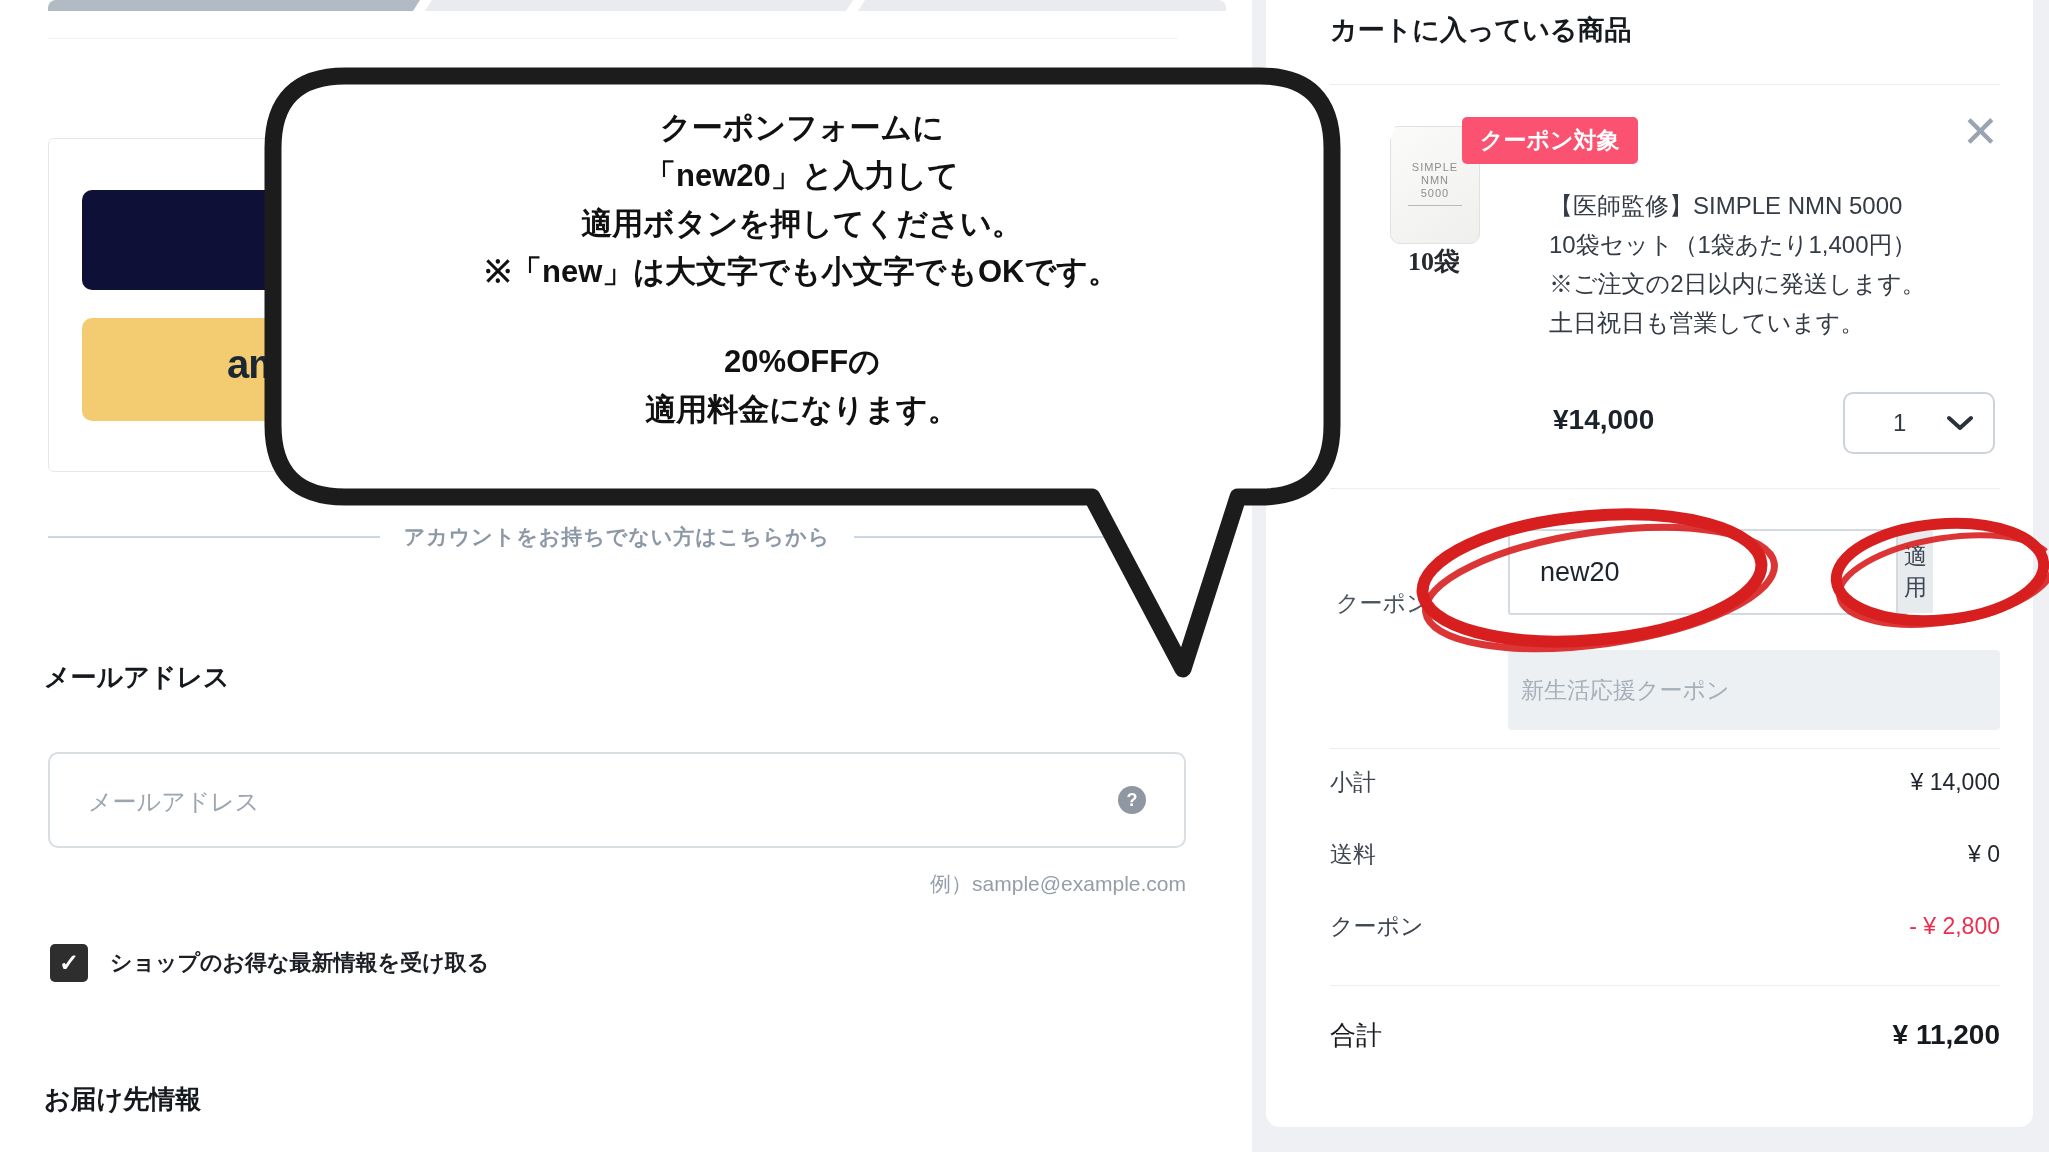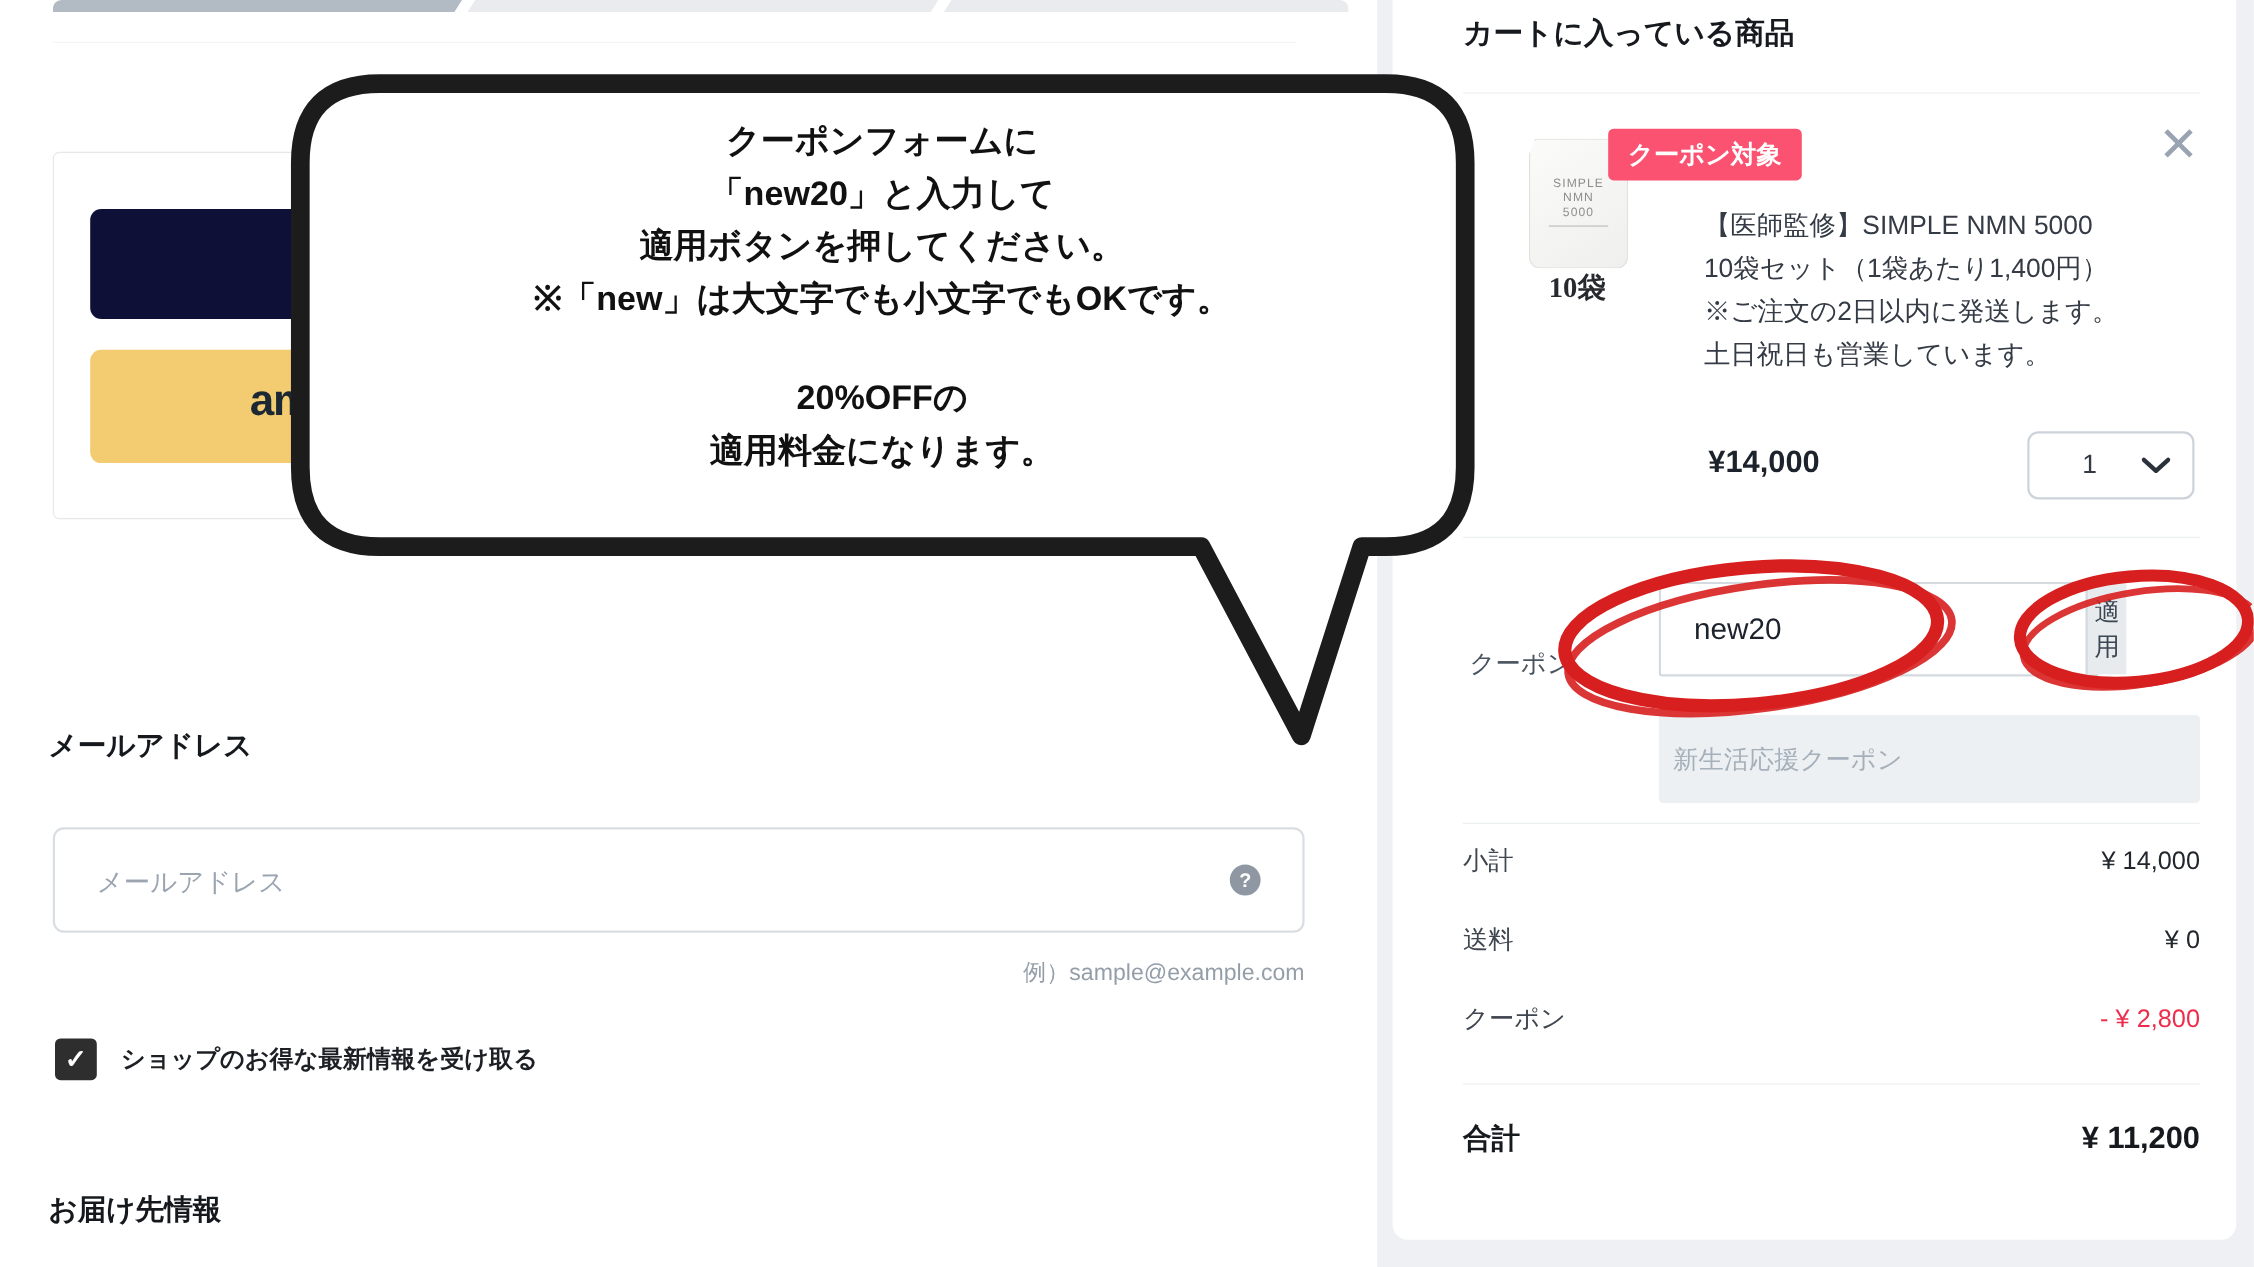--- a/index.html
+++ b/index.html
@@ -79,21 +79,21 @@
              cursor:pointer;font-family:"Liberation Sans",sans-serif;}
   .coupon-hint{left:1508px;top:650px;width:492px;height:80px;background:#edf0f3;border-radius:4px;
                display:flex;align-items:center;padding-left:13px;box-sizing:border-box;
                font-size:23px;color:#a6b0ba;}
 
   .sum-row{left:1330px;width:670px;height:40px;display:flex;align-items:center;justify-content:space-between;}
   .sum-row .sl{font-size:23px;color:#3f4650;}
   .sum-row .sv{font-size:23px;color:#22272e;}
   .sum-row .sv.red{color:#ee2d4d;}
   .total-row{left:1330px;top:1012px;width:670px;height:46px;display:flex;align-items:center;justify-content:space-between;}
-  .total-row .tl{font-size:26px;font-weight:bold;color:#16191d;}
+  .total-row .tl{font-size:26px;font-weight:normal;color:#16191d;}
   .total-row .tv{font-size:28px;font-weight:bold;color:#16191d;}
 
   
   .bubble-svg{left:0;top:0;width:2049px;height:1152px;pointer-events:none;}
   .bubble-text{left:288px;top:104px;width:1028px;text-align:center;font-size:31px;font-weight:bold;
                color:#111;line-height:48px;pointer-events:none;}
   .bubble-text .gap{height:42px;}
 
   .circles-svg{left:0;top:0;width:2049px;height:1152px;pointer-events:none;}
 </style>
@@ -108,20 +108,25 @@
     <div class="seg seg3"></div>
   </div>
   <div class="abs stepper-underline"></div>
 
   <div class="abs login-card"></div>
   <button class="abs btn-navy"></button>
   <button class="abs btn-amazon">
     <span>amazon pay</span>
   </button>
 
+  <div class="abs account-divider">
+    <div class="line"></div>
+    <span class="txt">アカウントをお持ちでない方はこちらから</span>
+    <div class="line"></div>
+  </div>
 
   <div class="abs email-label">メールアドレス</div>
   <div class="abs email-input"></div>
   <div class="abs email-placeholder">メールアドレス</div>
   <div class="abs help-icon">?</div>
   <div class="abs email-hint">例）sample@example.com</div>
 
   <div class="abs newsletter">
     <div class="checkbox">✓</div>
     <span class="lbl">ショップのお得な最新情報を受け取る</span>

